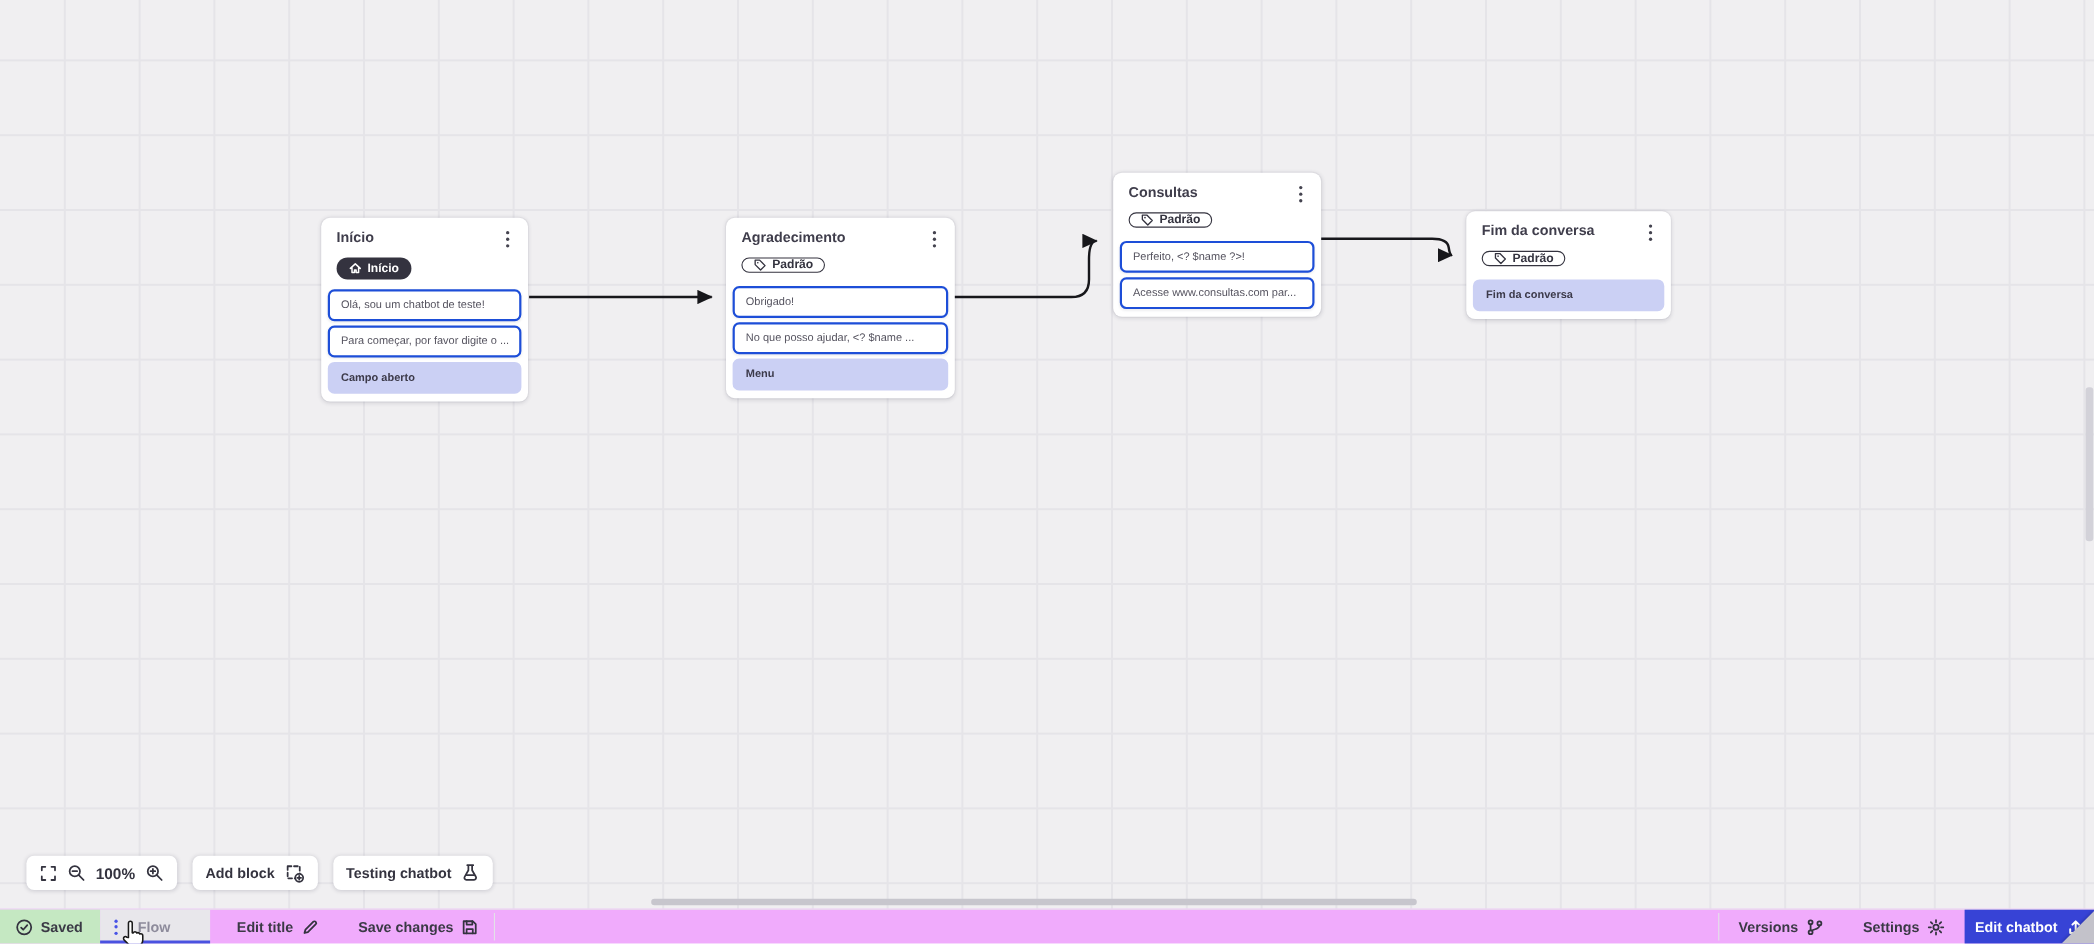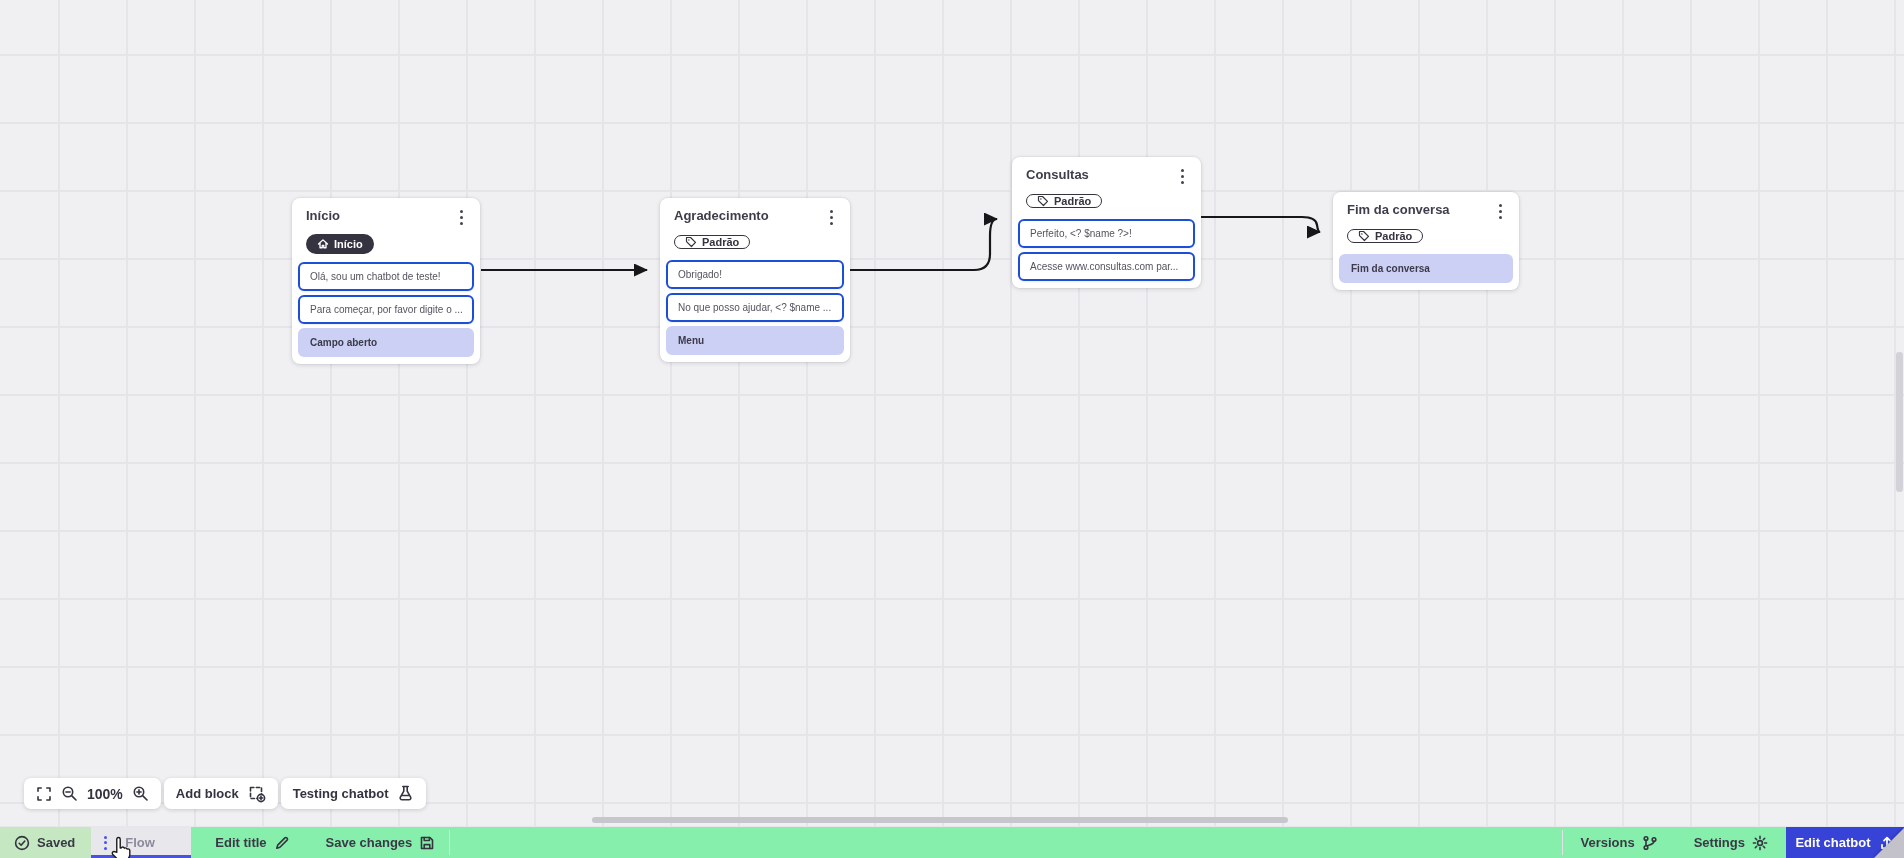--- a/index.html
+++ b/index.html
@@ -51,42 +51,42 @@
     box-shadow:0 1px 2px rgba(35,35,60,.07);
     font-size:10px; color:#55535f; padding:5px 10px; line-height:15px;
     white-space:nowrap; overflow:hidden; cursor:pointer;
   }
   .row.hl {
     background:#cbd0f4; border-color:#cbd0f4; box-shadow:none;
     color:#3c3a4a; font-weight:700;
   }
 
   .node-inicio { left:292px; top:198px; width:188px; }
-  .node-agradecimento { left:660px; top:198px; width:190px; }
+  .node-agradecimento { left:660px; top:198px; width:208px; }
   .node-consultas { left:1012px; top:157px; width:189px; }
   .node-fim { left:1333px; top:192px; width:186px; }
 
   
   .hscroll { position:absolute; left:592px; top:817px; width:696px; height:6px; border-radius:3px; background:#c7c6cd; }
   .vscroll { position:absolute; left:1896px; top:352px; width:7px; height:140px; border-radius:3px; background:#d3d2d9; }
 
   
-  .toolbar { position:absolute; left:24px; top:778px; display:flex; gap:3px; align-items:center; }
+  .toolbar { position:absolute; left:24px; top:778px; display:flex; gap:14px; align-items:center; }
   .tool-group {
     display:flex; align-items:center; gap:9px; background:#fff; border-radius:7px;
     box-shadow:0 1px 4px rgba(35,35,60,.18); height:31px; padding:0 12px;
     font-size:13px; font-weight:700; color:#34333f; cursor:pointer;
   }
   .tool-group svg { display:block; }
   .zoom-level { font-size:14px; font-weight:700; }
 
   
   .statusbar {
     position:absolute; left:0; bottom:0; width:1904px; height:32px;
-    background:#86efac; border-top:1px solid #e7e6ea;
+    background:#f0abfc; border-top:1px solid #e7e6ea;
     display:flex; align-items:stretch; font-size:13px; font-weight:700;
   }
   .sb-item { display:flex; align-items:center; gap:7px; padding:0 14px; cursor:pointer; color:#3a3945; }
   .saved-pill { background:#c5e8c2; padding:0 16px 0 14px; gap:7px; }
   .flow-tab { position:relative; background:#e8e7eb; width:100px; padding:0; display:flex; align-items:center; }
   .flow-kebab { display:flex; flex-direction:column; gap:2.5px; padding:0 6px 0 13px; cursor:pointer; }
   .flow-kebab i { width:3px; height:3px; border-radius:50%; background:#4853e6; display:block; }
   .flow-label { color:#8d8b9b; margin-left:12px; }
   .flow-underline { position:absolute; left:0; right:0; bottom:0; height:3px; background:#4a52e0; }
   .sb-divider { width:1px; background:#e3e2e7; margin:3px 0; }

